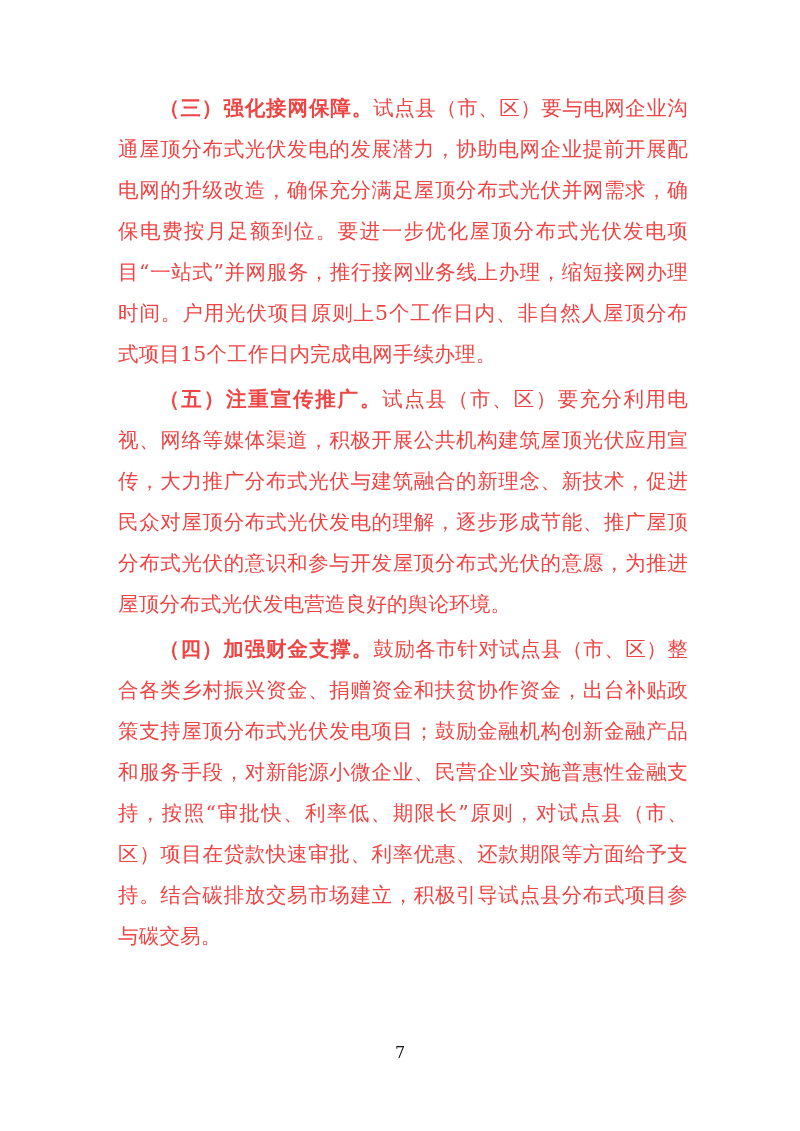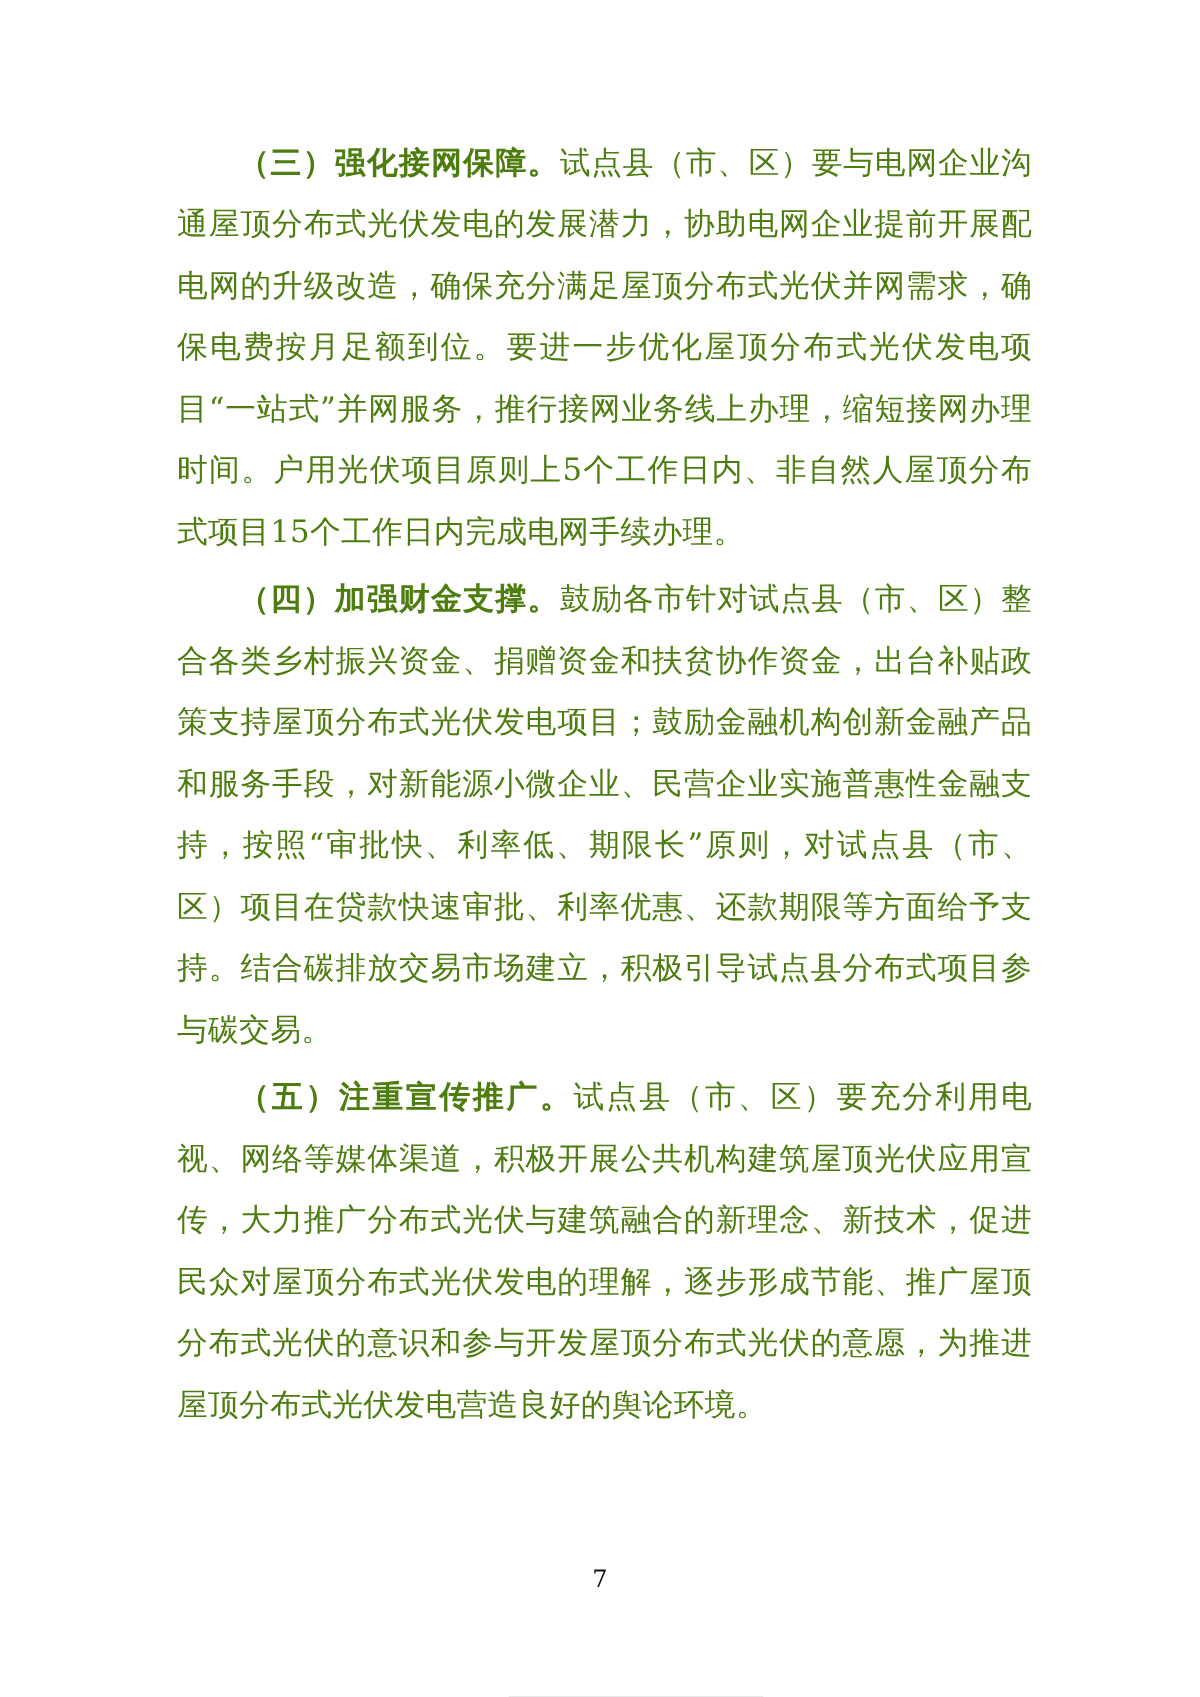--- a/index.html
+++ b/index.html
@@ -22,21 +22,21 @@
   .doc-body {
     position: absolute;
     left: 118px;
     top: 88px;
     width: 570px;
   }
   .para {
     font-family: "DejaVu Serif", serif;
     font-size: 20.5px;
     line-height: 41px;
-    color: #4d7c0f;
+    color: #ef4444;
     text-align: justify;
     text-justify: inter-ideograph;
     letter-spacing: 0.2px;
     margin: 0 0 1px 0;
     text-indent: 41px;
   }
   .para .lead {
     font-weight: bold;
     letter-spacing: 0.6px;
   }
@@ -57,25 +57,25 @@
 <body>
 
 <div class="page">
 
   <div class="doc-body">
 
     <p class="para p1">
       <span class="lead">（三）强化接网保障。</span><span>试点县（市、区）要与电网企业沟通屋顶分布式光伏发电的发展潜力，协助电网企业提前开展配电网的升级改造，确保充分满足屋顶分布式光伏并网需求，确保电费按月足额到位。要进一步优化屋顶分布式光伏发电项目“一站式”并网服务，推行接网业务线上办理，缩短接网办理时间。户用光伏项目原则上5个工作日内、非自然人屋顶分布式项目15个工作日内完成电网手续办理。</span>
     </p>
 
+    <p class="para p3">
+      <span class="lead">（五）注重宣传推广。</span><span>试点县（市、区）要充分利用电视、网络等媒体渠道，积极开展公共机构建筑屋顶光伏应用宣传，大力推广分布式光伏与建筑融合的新理念、新技术，促进民众对屋顶分布式光伏发电的理解，逐步形成节能、推广屋顶分布式光伏的意识和参与开发屋顶分布式光伏的意愿，为推进屋顶分布式光伏发电营造良好的舆论环境。</span>
+    </p>
+
     <p class="para p2">
       <span class="lead">（四）加强财金支撑。</span><span>鼓励各市针对试点县（市、区）整合各类乡村振兴资金、捐赠资金和扶贫协作资金，出台补贴政策支持屋顶分布式光伏发电项目；鼓励金融机构创新金融产品和服务手段，对新能源小微企业、民营企业实施普惠性金融支持，按照“审批快、利率低、期限长”原则，对试点县（市、区）项目在贷款快速审批、利率优惠、还款期限等方面给予支持。结合碳排放交易市场建立，积极引导试点县分布式项目参与碳交易。</span>
-    </p>
-
-    <p class="para p3">
-      <span class="lead">（五）注重宣传推广。</span><span>试点县（市、区）要充分利用电视、网络等媒体渠道，积极开展公共机构建筑屋顶光伏应用宣传，大力推广分布式光伏与建筑融合的新理念、新技术，促进民众对屋顶分布式光伏发电的理解，逐步形成节能、推广屋顶分布式光伏的意识和参与开发屋顶分布式光伏的意愿，为推进屋顶分布式光伏发电营造良好的舆论环境。</span>
     </p>
 
   </div>
 
   <div class="page-number">7</div>
 
 </div>
 
 </body></html>

